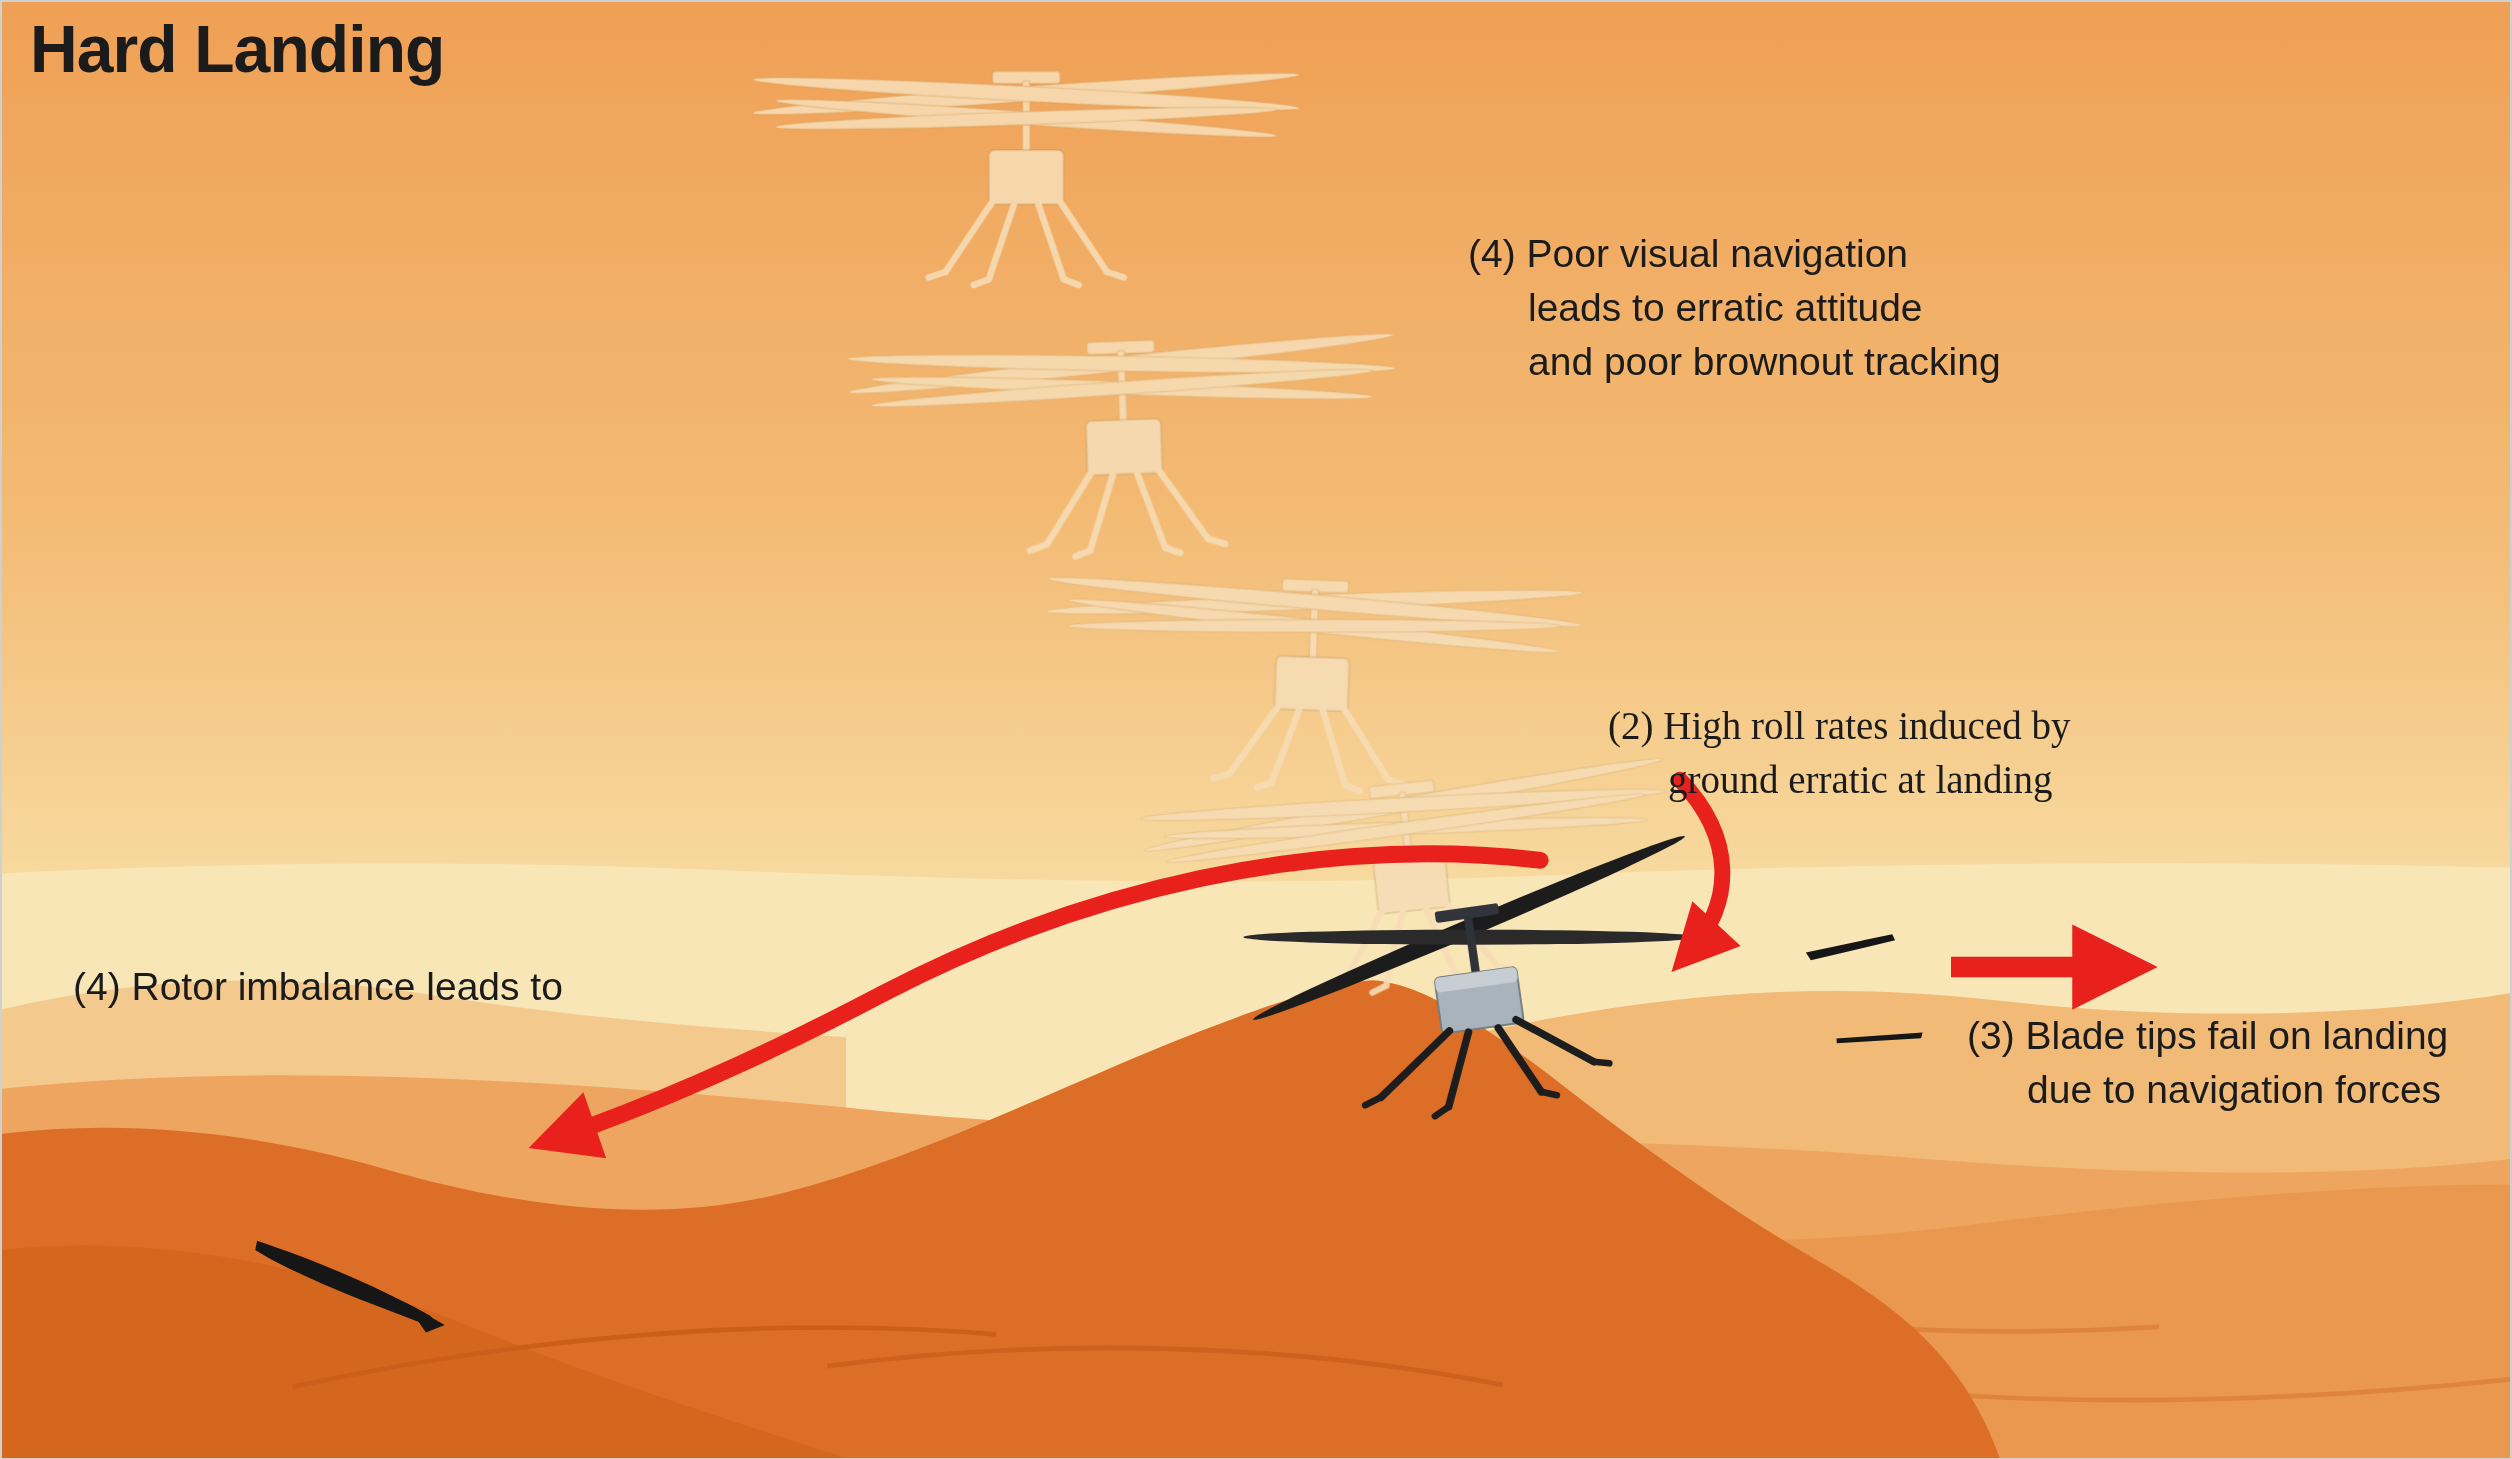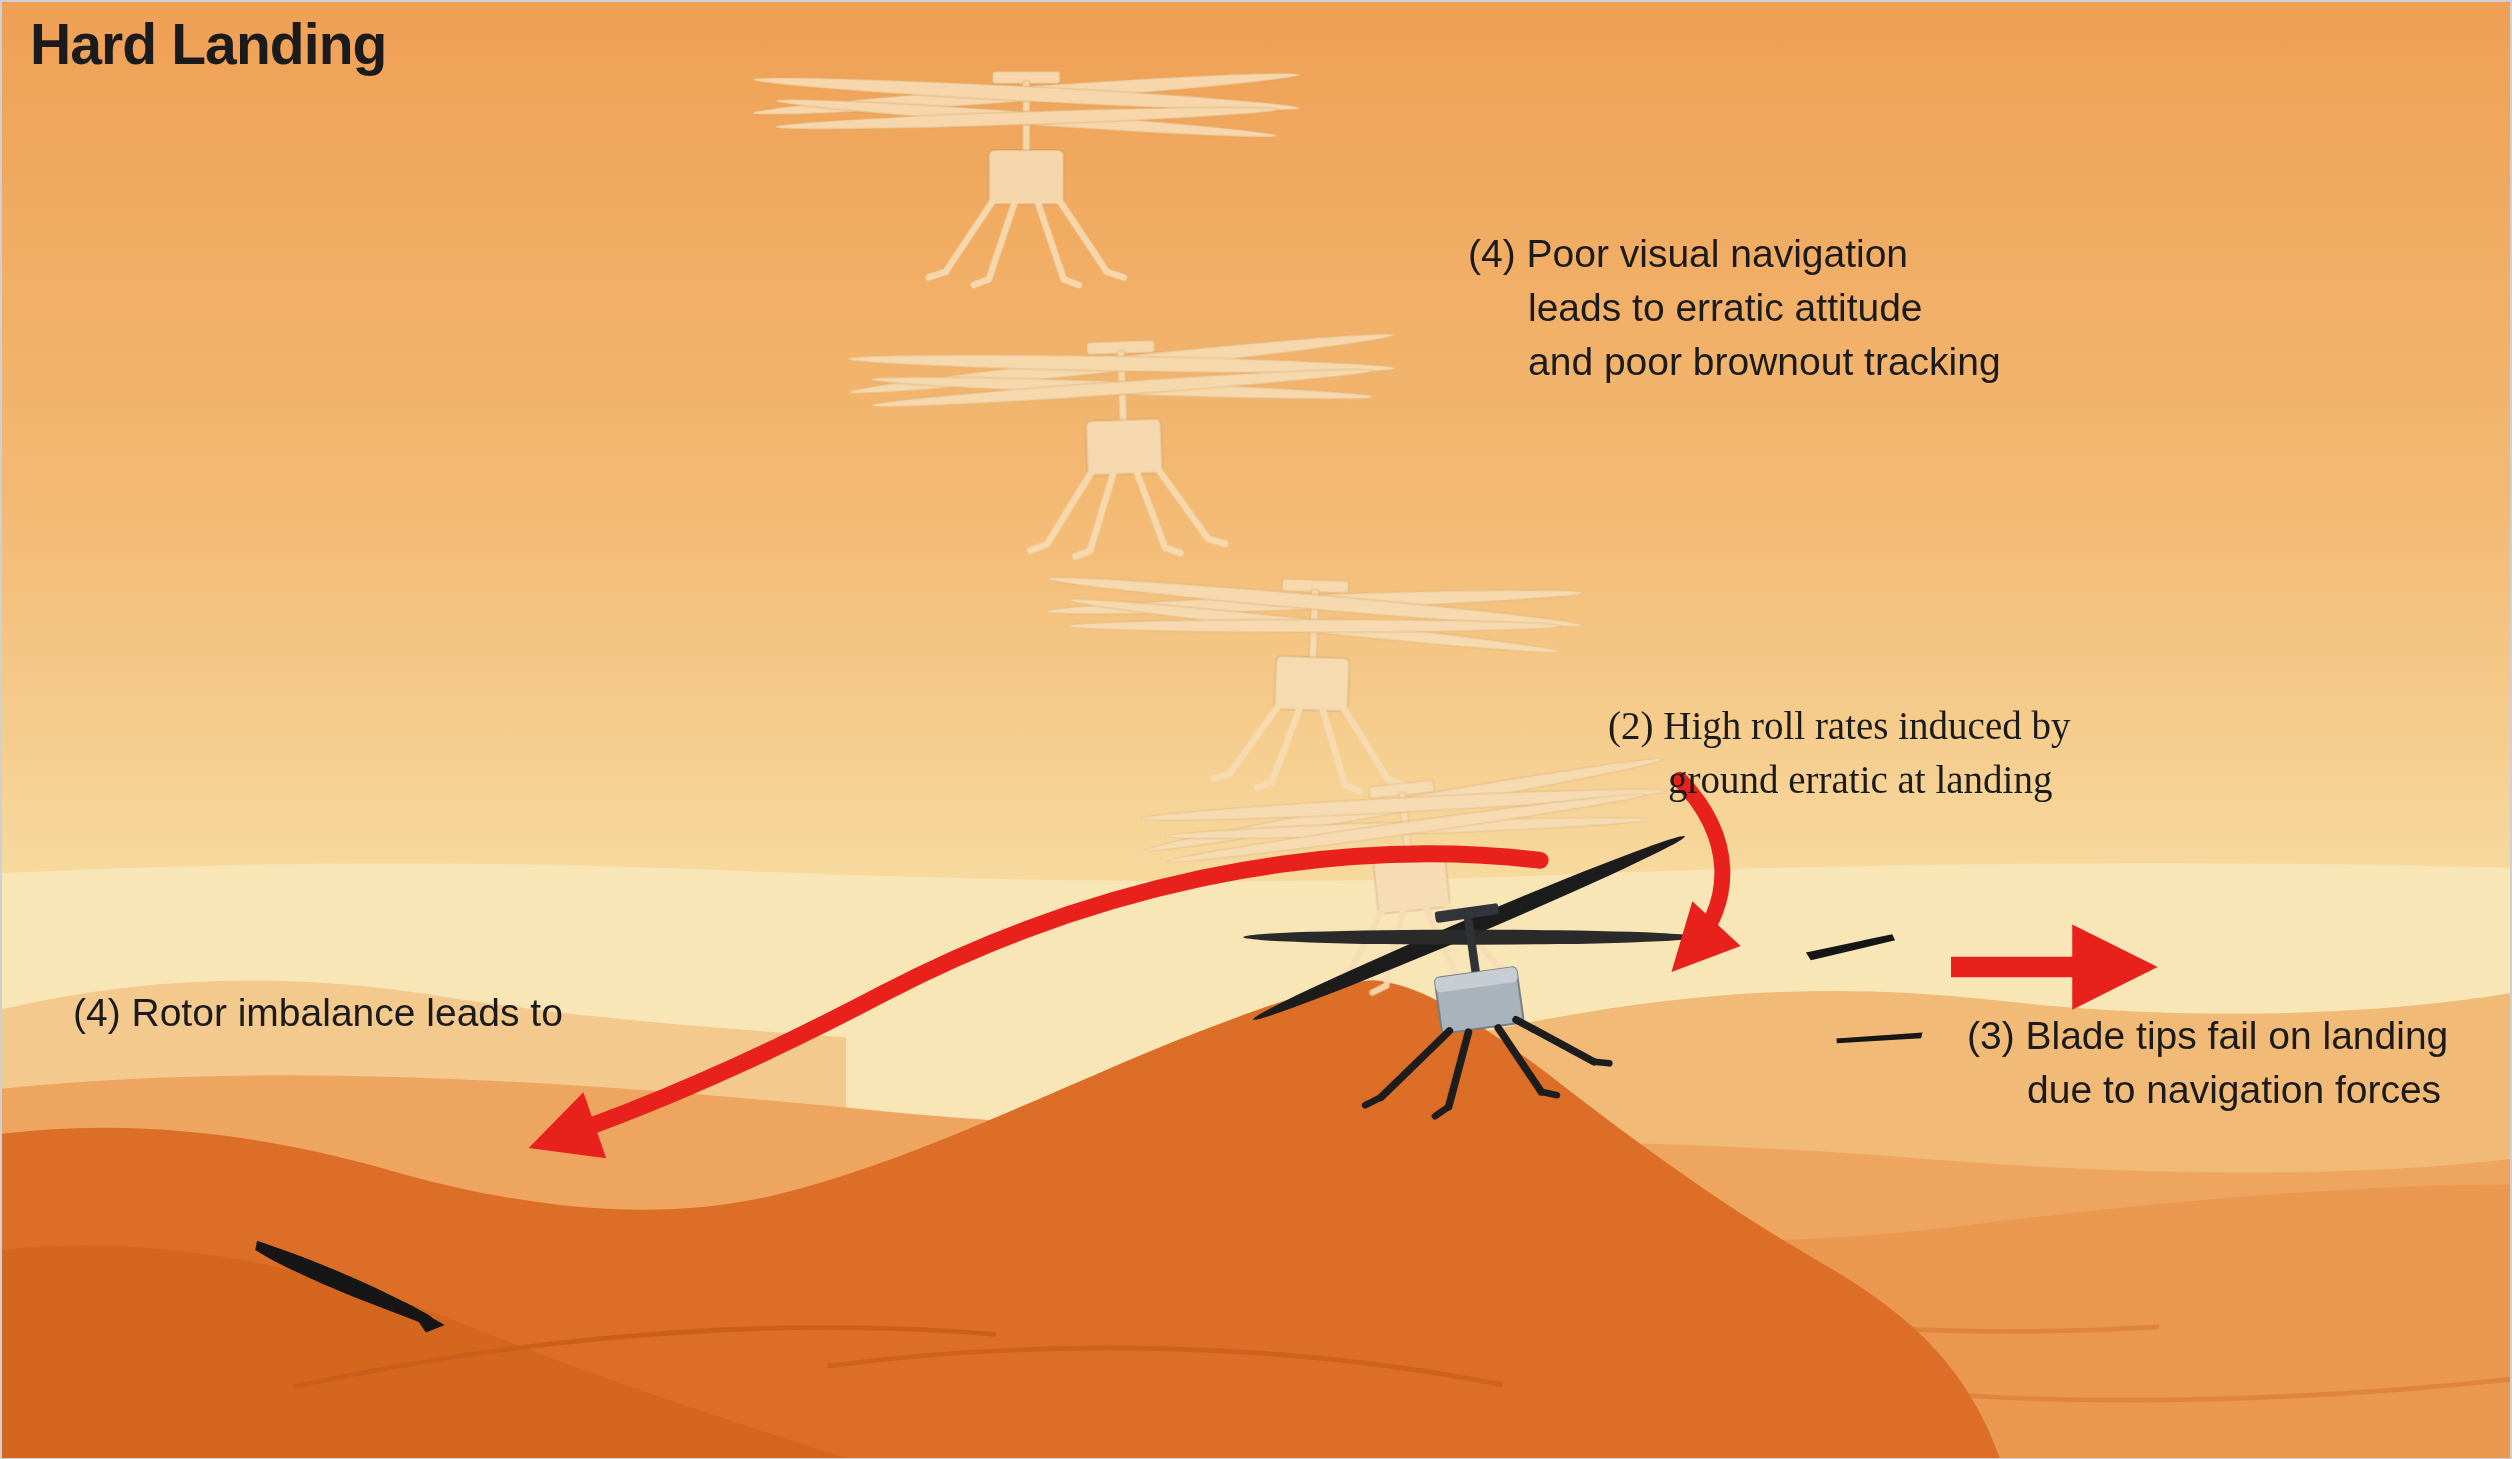--- a/index.html
+++ b/index.html
@@ -5,34 +5,34 @@
   html,body{margin:0;padding:0;background:#fff;}
   body{width:2512px;height:1460px;overflow:hidden;font-family:"Liberation Sans",sans-serif;}
   .canvas{
     position:relative;width:2512px;height:1460px;overflow:hidden;
     box-sizing:border-box;border:2.8px solid #cfd0d2;background:#f3b56e;
   }
   .scene{position:absolute;inset:0;width:100%;height:100%;display:block;}
 
   .page-title{
     position:absolute;left:28px;top:9.4px;margin:0;
-    font-size:57px;font-weight:600;letter-spacing:-0.9px;
+    font-size:66px;font-weight:600;letter-spacing:-0.9px;
     color:var(--text,#151515);
   }
   .ann{
     position:absolute;
     font-size:39px;line-height:54px;color:var(--text,#1b1b1b);
     font-weight:500;
   }
   .ann .ln{white-space:nowrap;padding-left:60px;}
   .ann .ln.first{padding-left:0;}
   .a1{left:1466px;top:225px;}
   .a2{left:1606px;top:697px;font-family:Liberation Serif, serif;}
   .a3{left:1965px;top:1007px;}
-  .a4{left:71px;top:984px;}
+  .a4{left:71px;top:958px;}
 
   
   .ghost{color:var(--ghost,#f6dcb4);opacity:.9;}
   .hp{fill:currentColor;stroke:rgba(205,158,92,.35);stroke-width:1.5px;}
   .hb{fill:currentColor;stroke:rgba(160,115,55,.25);stroke-width:2px;}
   .hl{stroke:currentColor;stroke-width:7px;fill:none;stroke-linecap:round;}
 
   .arrow{stroke:var(--arrow-red,#e8211c);fill:none;}
   .frag{fill:#161616;}
 </style>

